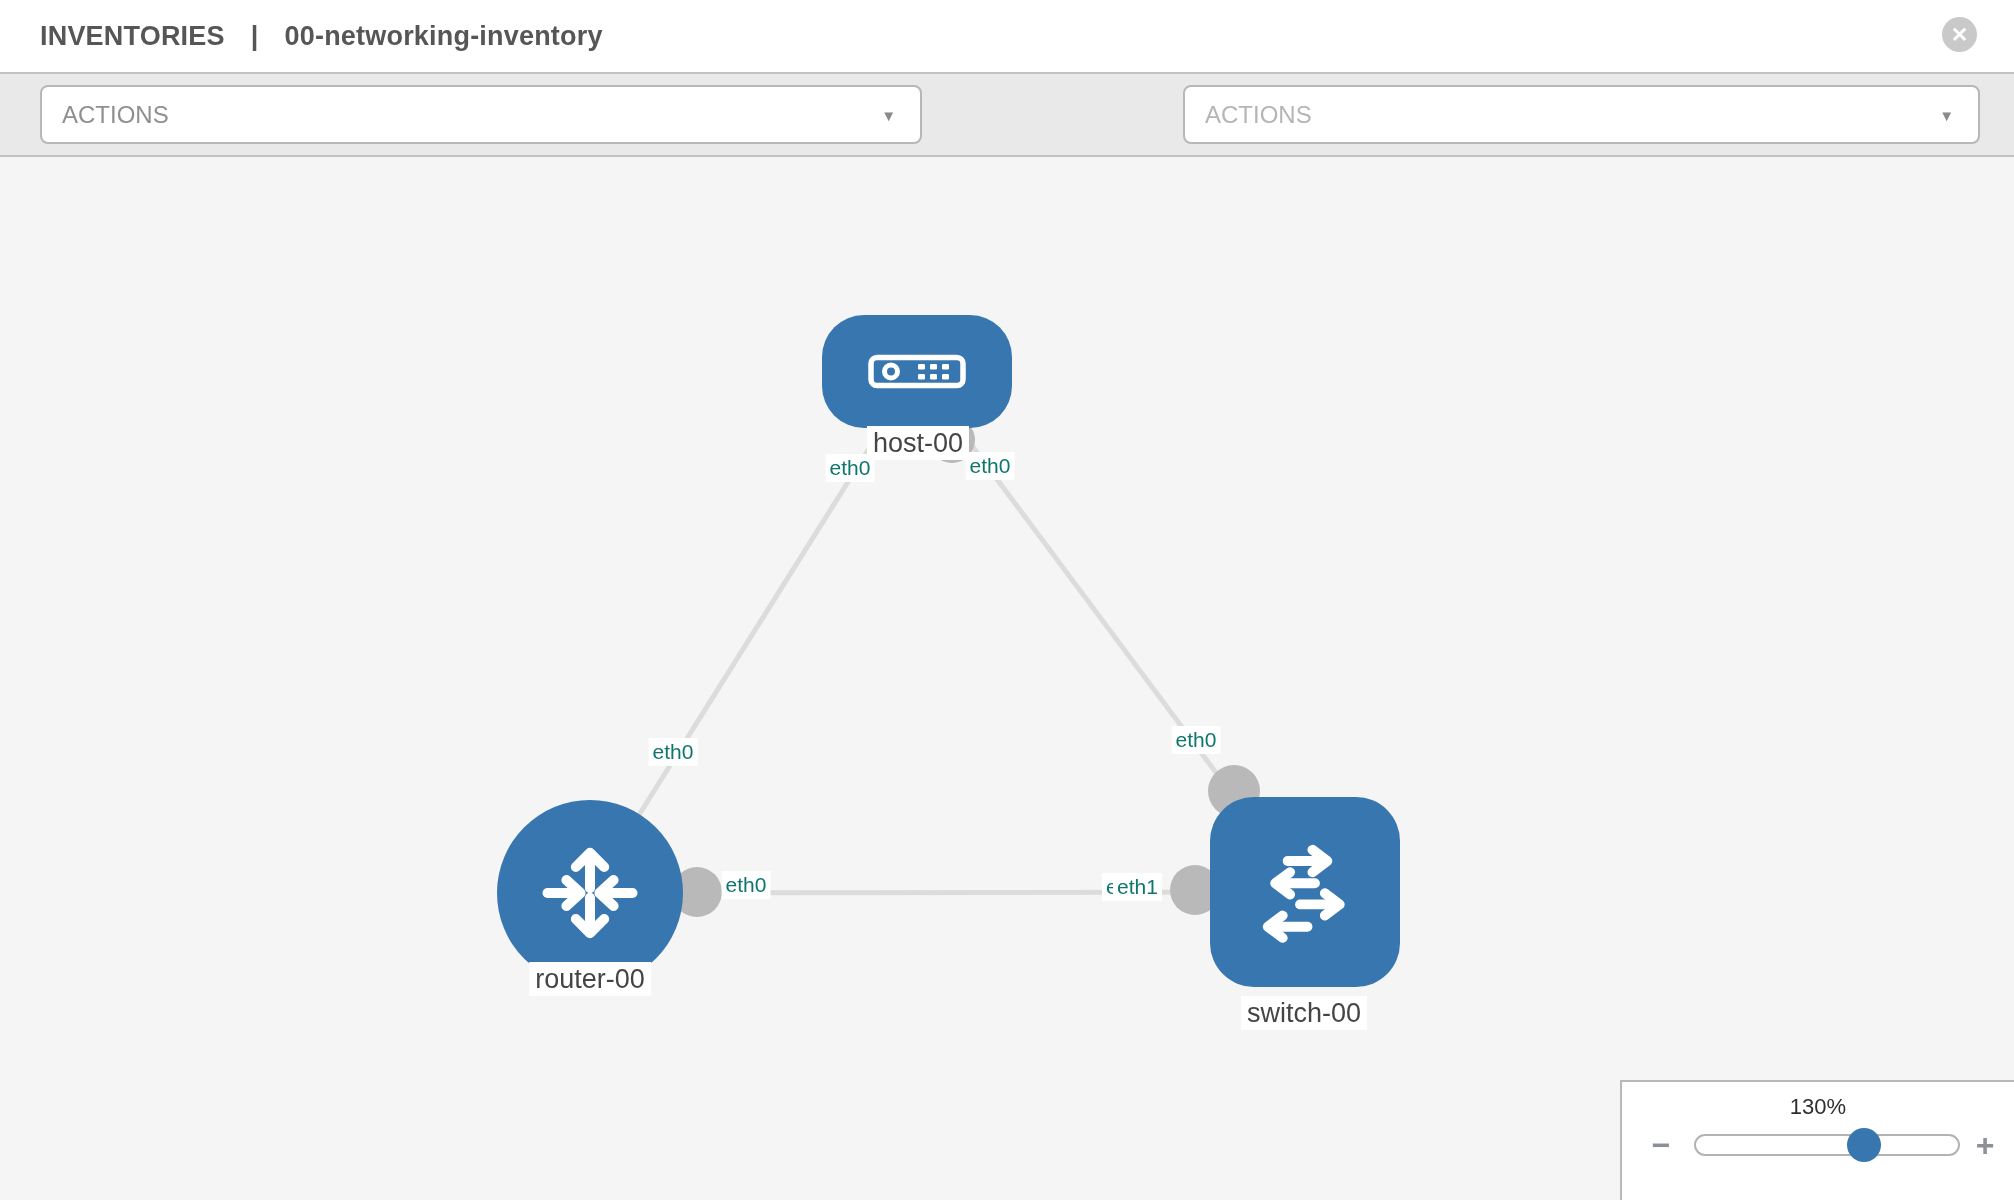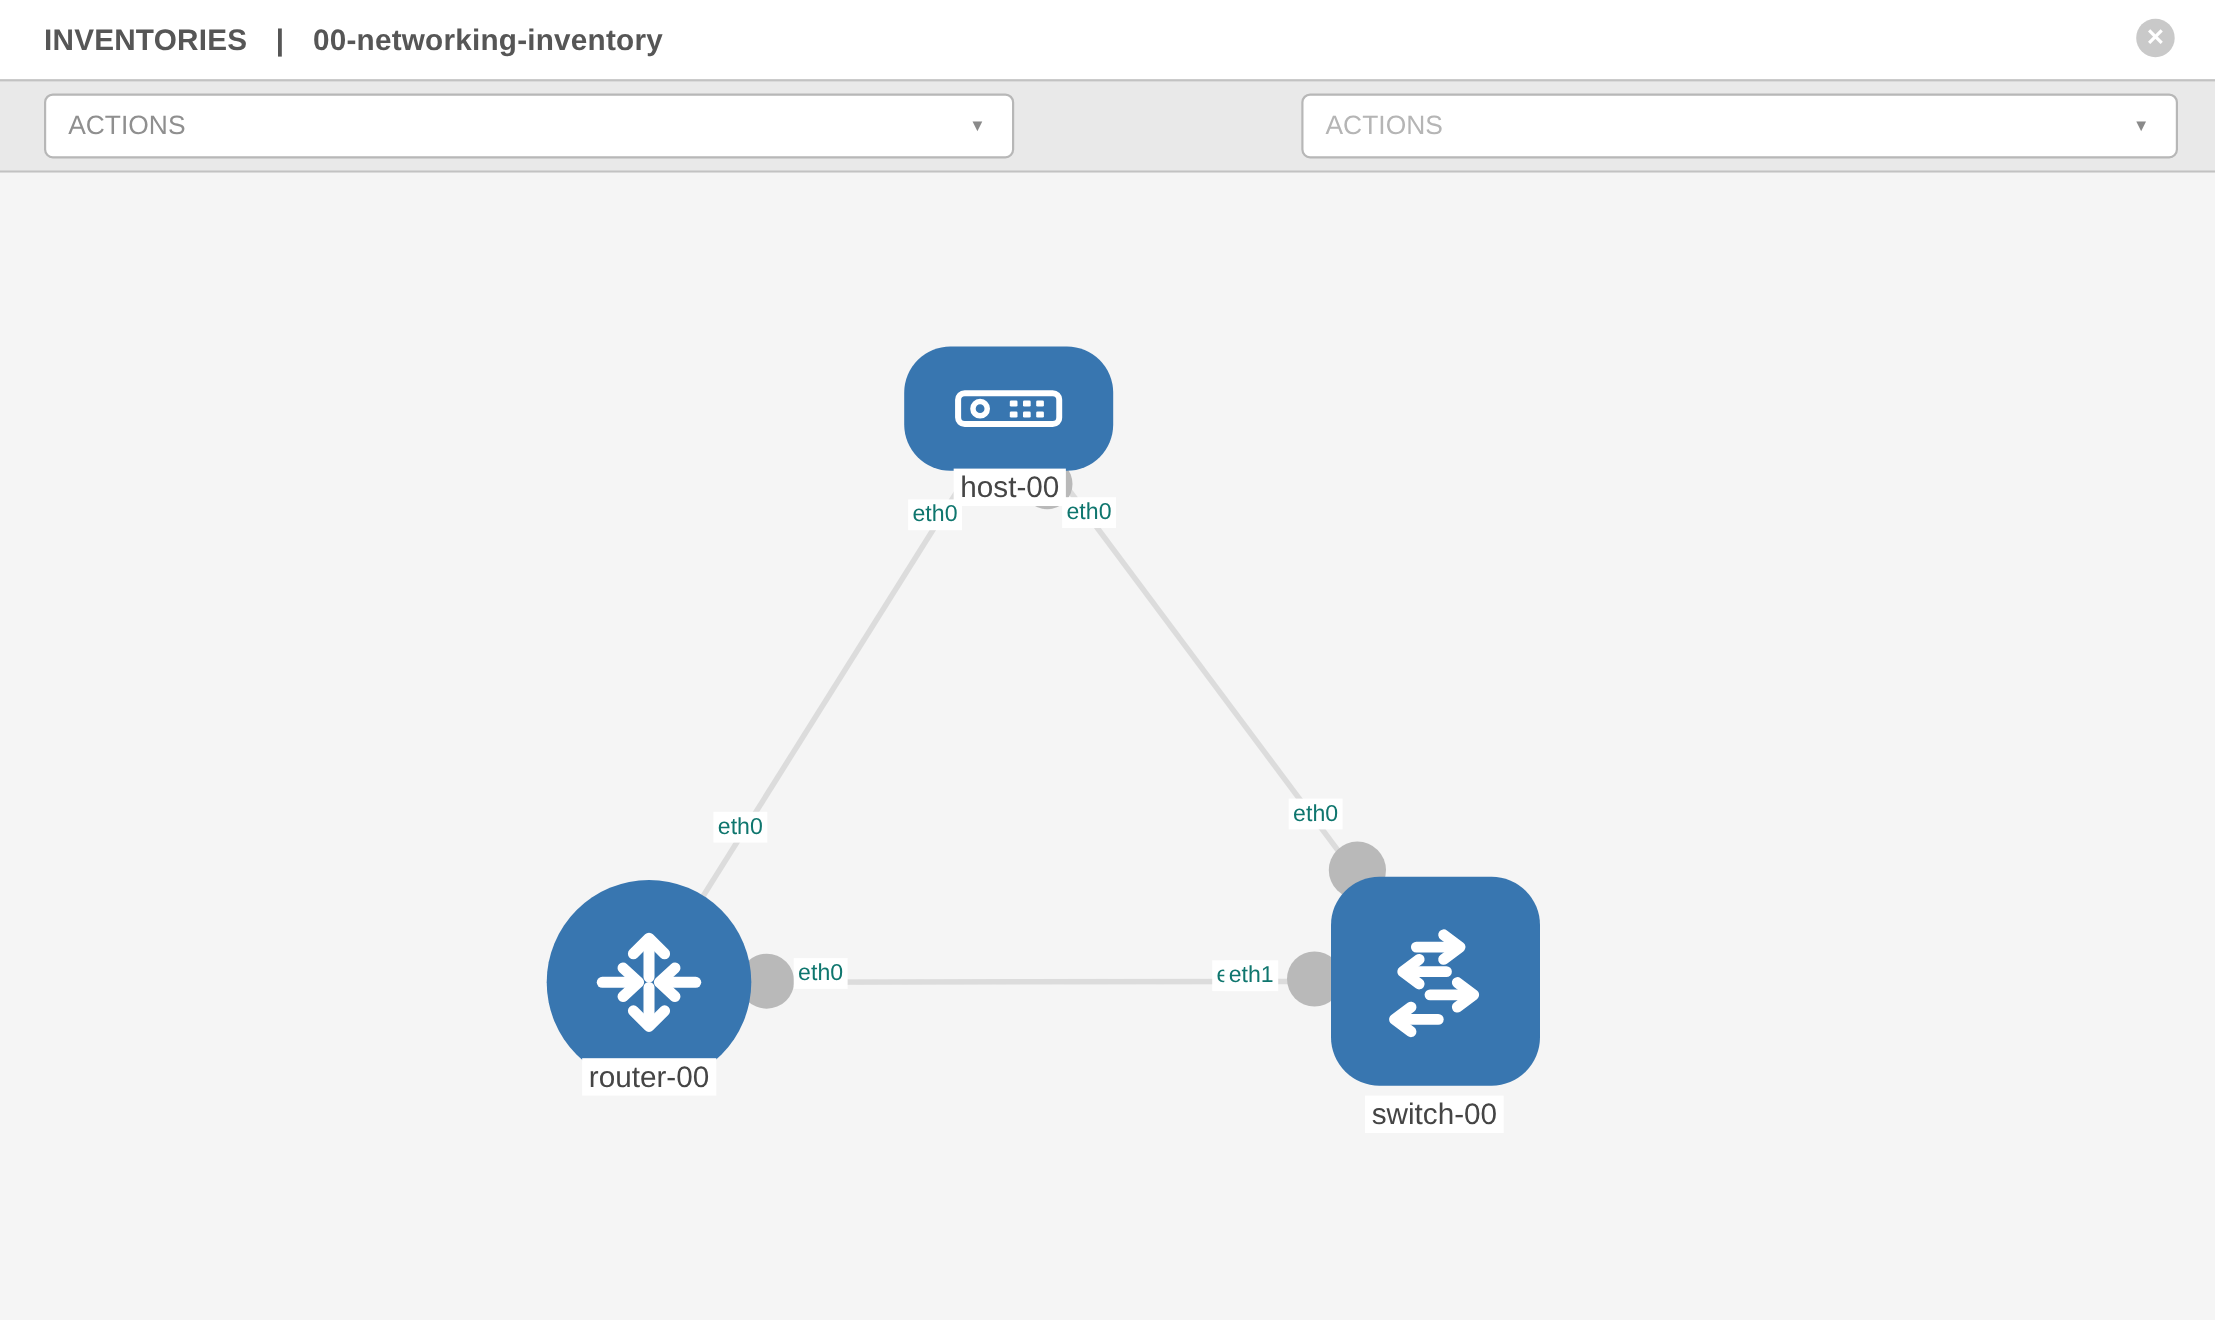--- a/index.html
+++ b/index.html
@@ -185,14 +185,21 @@
 
     <div class="tag iface if-host-left">eth0</div>
     <div class="tag iface if-host-right">eth0</div>
     <div class="tag iface if-mid-left">eth0</div>
     <div class="tag iface if-mid-right">eth0</div>
     <div class="tag iface if-router">eth0</div>
     <div class="tag iface anchored if-sw-back">eth0</div>
     <div class="tag iface anchored if-sw-front">eth1</div>
   </div>
 
+  <div class="zoom-panel">
+    <div class="zoom-value">130%</div>
+    <div class="zoom-btn zoom-minus">−</div>
+    <div class="zoom-track"></div>
+    <div class="zoom-thumb"></div>
+    <div class="zoom-btn zoom-plus">+</div>
+  </div>
 
 </div>
 
 </body></html>

